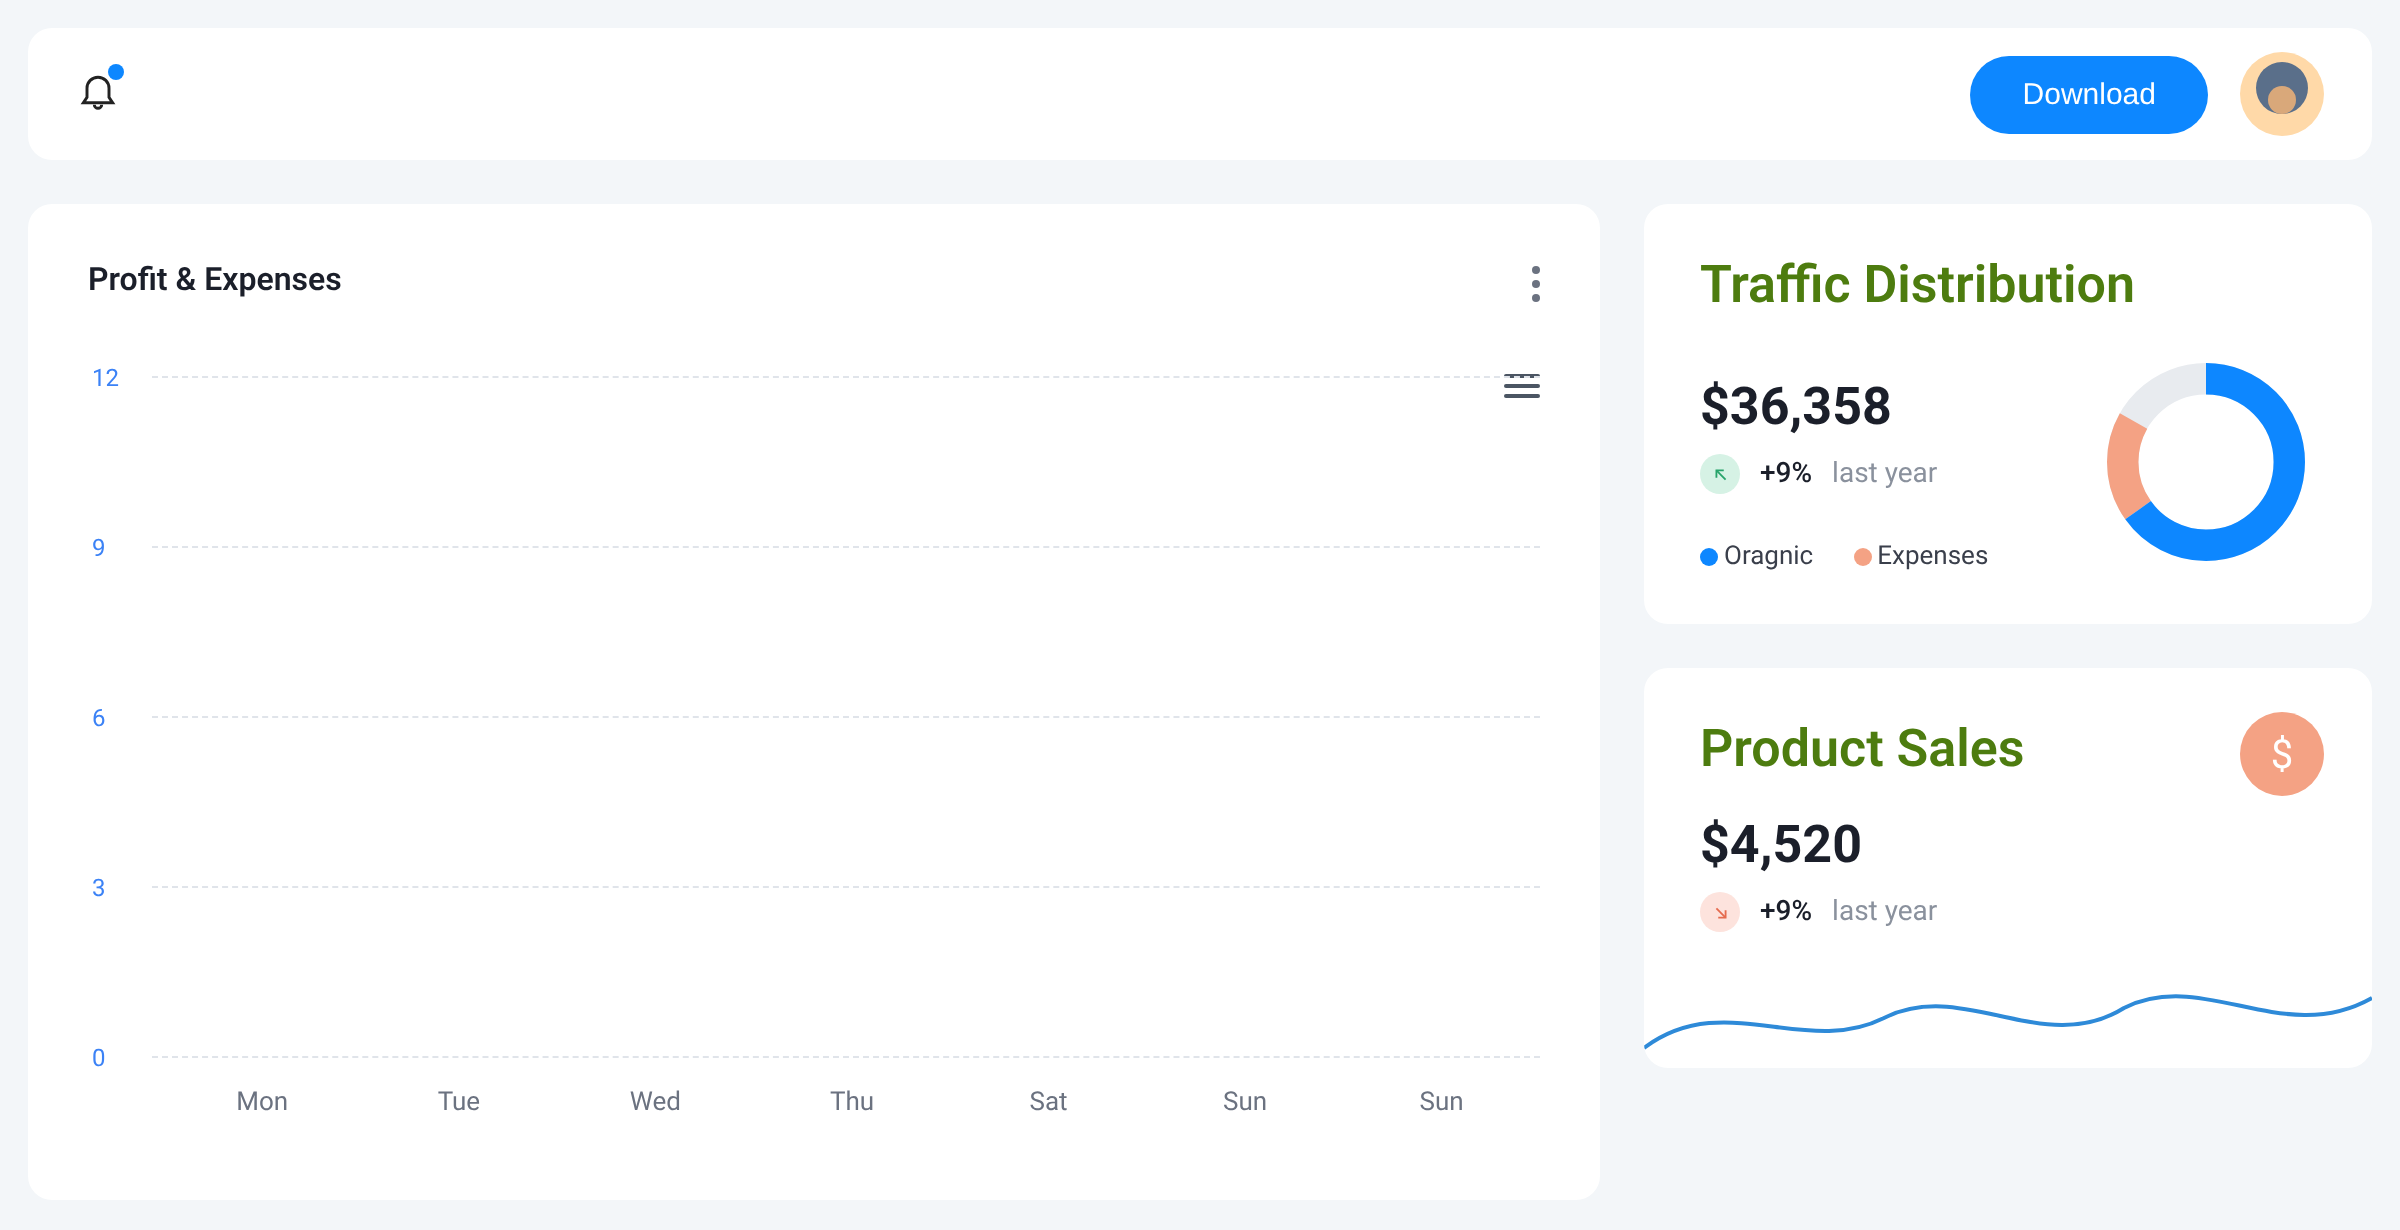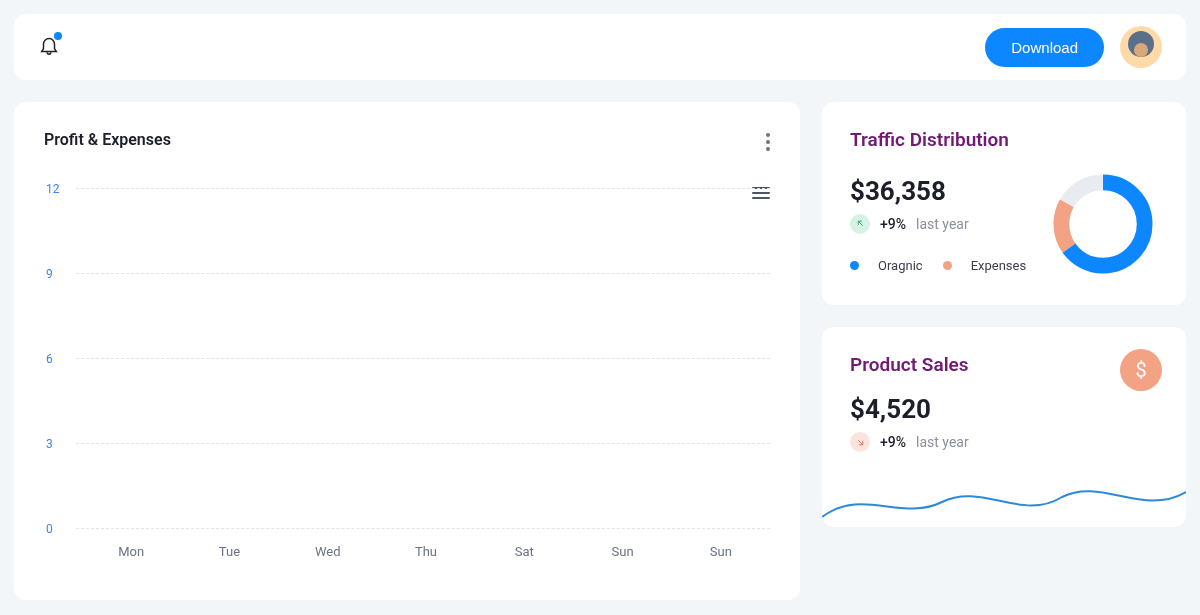--- a/index.html
+++ b/index.html
@@ -62,34 +62,34 @@
 .y-label { position: absolute; left: -30px; font-size: 12px; color: #3b82f6; transform: translateY(-50%); }
 .bars-wrap { position: absolute; left: 38px; right: 0; bottom: 40px; top: 0; display: flex; align-items: flex-end; }
 .bar-group { flex: 1; display: flex; justify-content: center; align-items: flex-end; gap: 6px; }
 .bar { width: 16px; border-radius: 8px; }
 .bar.blue { background: #2e8ad8; }
 .bar.orange { background: #f4a284; }
 .x-labels { position: absolute; left: 38px; right: 0; bottom: 10px; display: flex; }
 .x-label { flex: 1; text-align: center; font-size: 13px; color: #6b7280; }
 .side { width: 364px; display: flex; flex-direction: column; gap: 22px; }
 .side-card { padding: 26px 28px; }
-.side-title { font-size: 19px; font-weight: 600; color: #701a75; margin-bottom: 18px; }
+.side-title { font-size: 26px; font-weight: 600; color: #4d7c0f; margin-bottom: 18px; }
 .big-value { font-size: 26px; font-weight: 700; color: #1b1f2a; }
 .delta-row { display: flex; align-items: center; gap: 10px; margin-top: 8px; font-size: 14px; }
 .delta-badge { width: 20px; height: 20px; border-radius: 50%; display: flex; align-items: center; justify-content: center; }
 .delta-badge.up { background: #d6f2e5; }
 .delta-badge.down { background: #fde3dd; }
 .delta-badge svg { width: 11px; height: 11px; stroke-width: 2; fill: none; }
 .delta-badge.up svg { stroke: #27a36b; }
 .delta-badge.down svg { stroke: #e56b4e; }
 .delta-val { color: #1b1f2a; font-weight: 500; }
 .delta-period { color: #8a919d; }
-.traffic-body { display: flex; justify-content: space-between; align-items: center; }
+.traffic-body { display: flex; justify-content: space-between; align-items: flex-end; }
 .legend { display: flex; gap: 20px; margin-top: 24px; font-size: 13px; }
-.legend-item { display: flex; align-items: center; gap: 19px; color: #3a3f4b; }
+.legend-item { display: flex; align-items: center; gap: 3px; color: #3a3f4b; }
 .dot { width: 9px; height: 9px; border-radius: 50%; }
 .dot.blue { background: #0d87ff; }
 .dot.orange { background: #f4a284; }
 .donut { width: 110px; height: 110px; }
 .sales-card { position: relative; overflow: hidden; }
 .sales-icon {
   position: absolute; top: 22px; right: 24px;
   width: 42px; height: 42px; border-radius: 50%;
   background: #f4a284; display: flex; align-items: center; justify-content: center;
   color: #fff; font-size: 20px;

